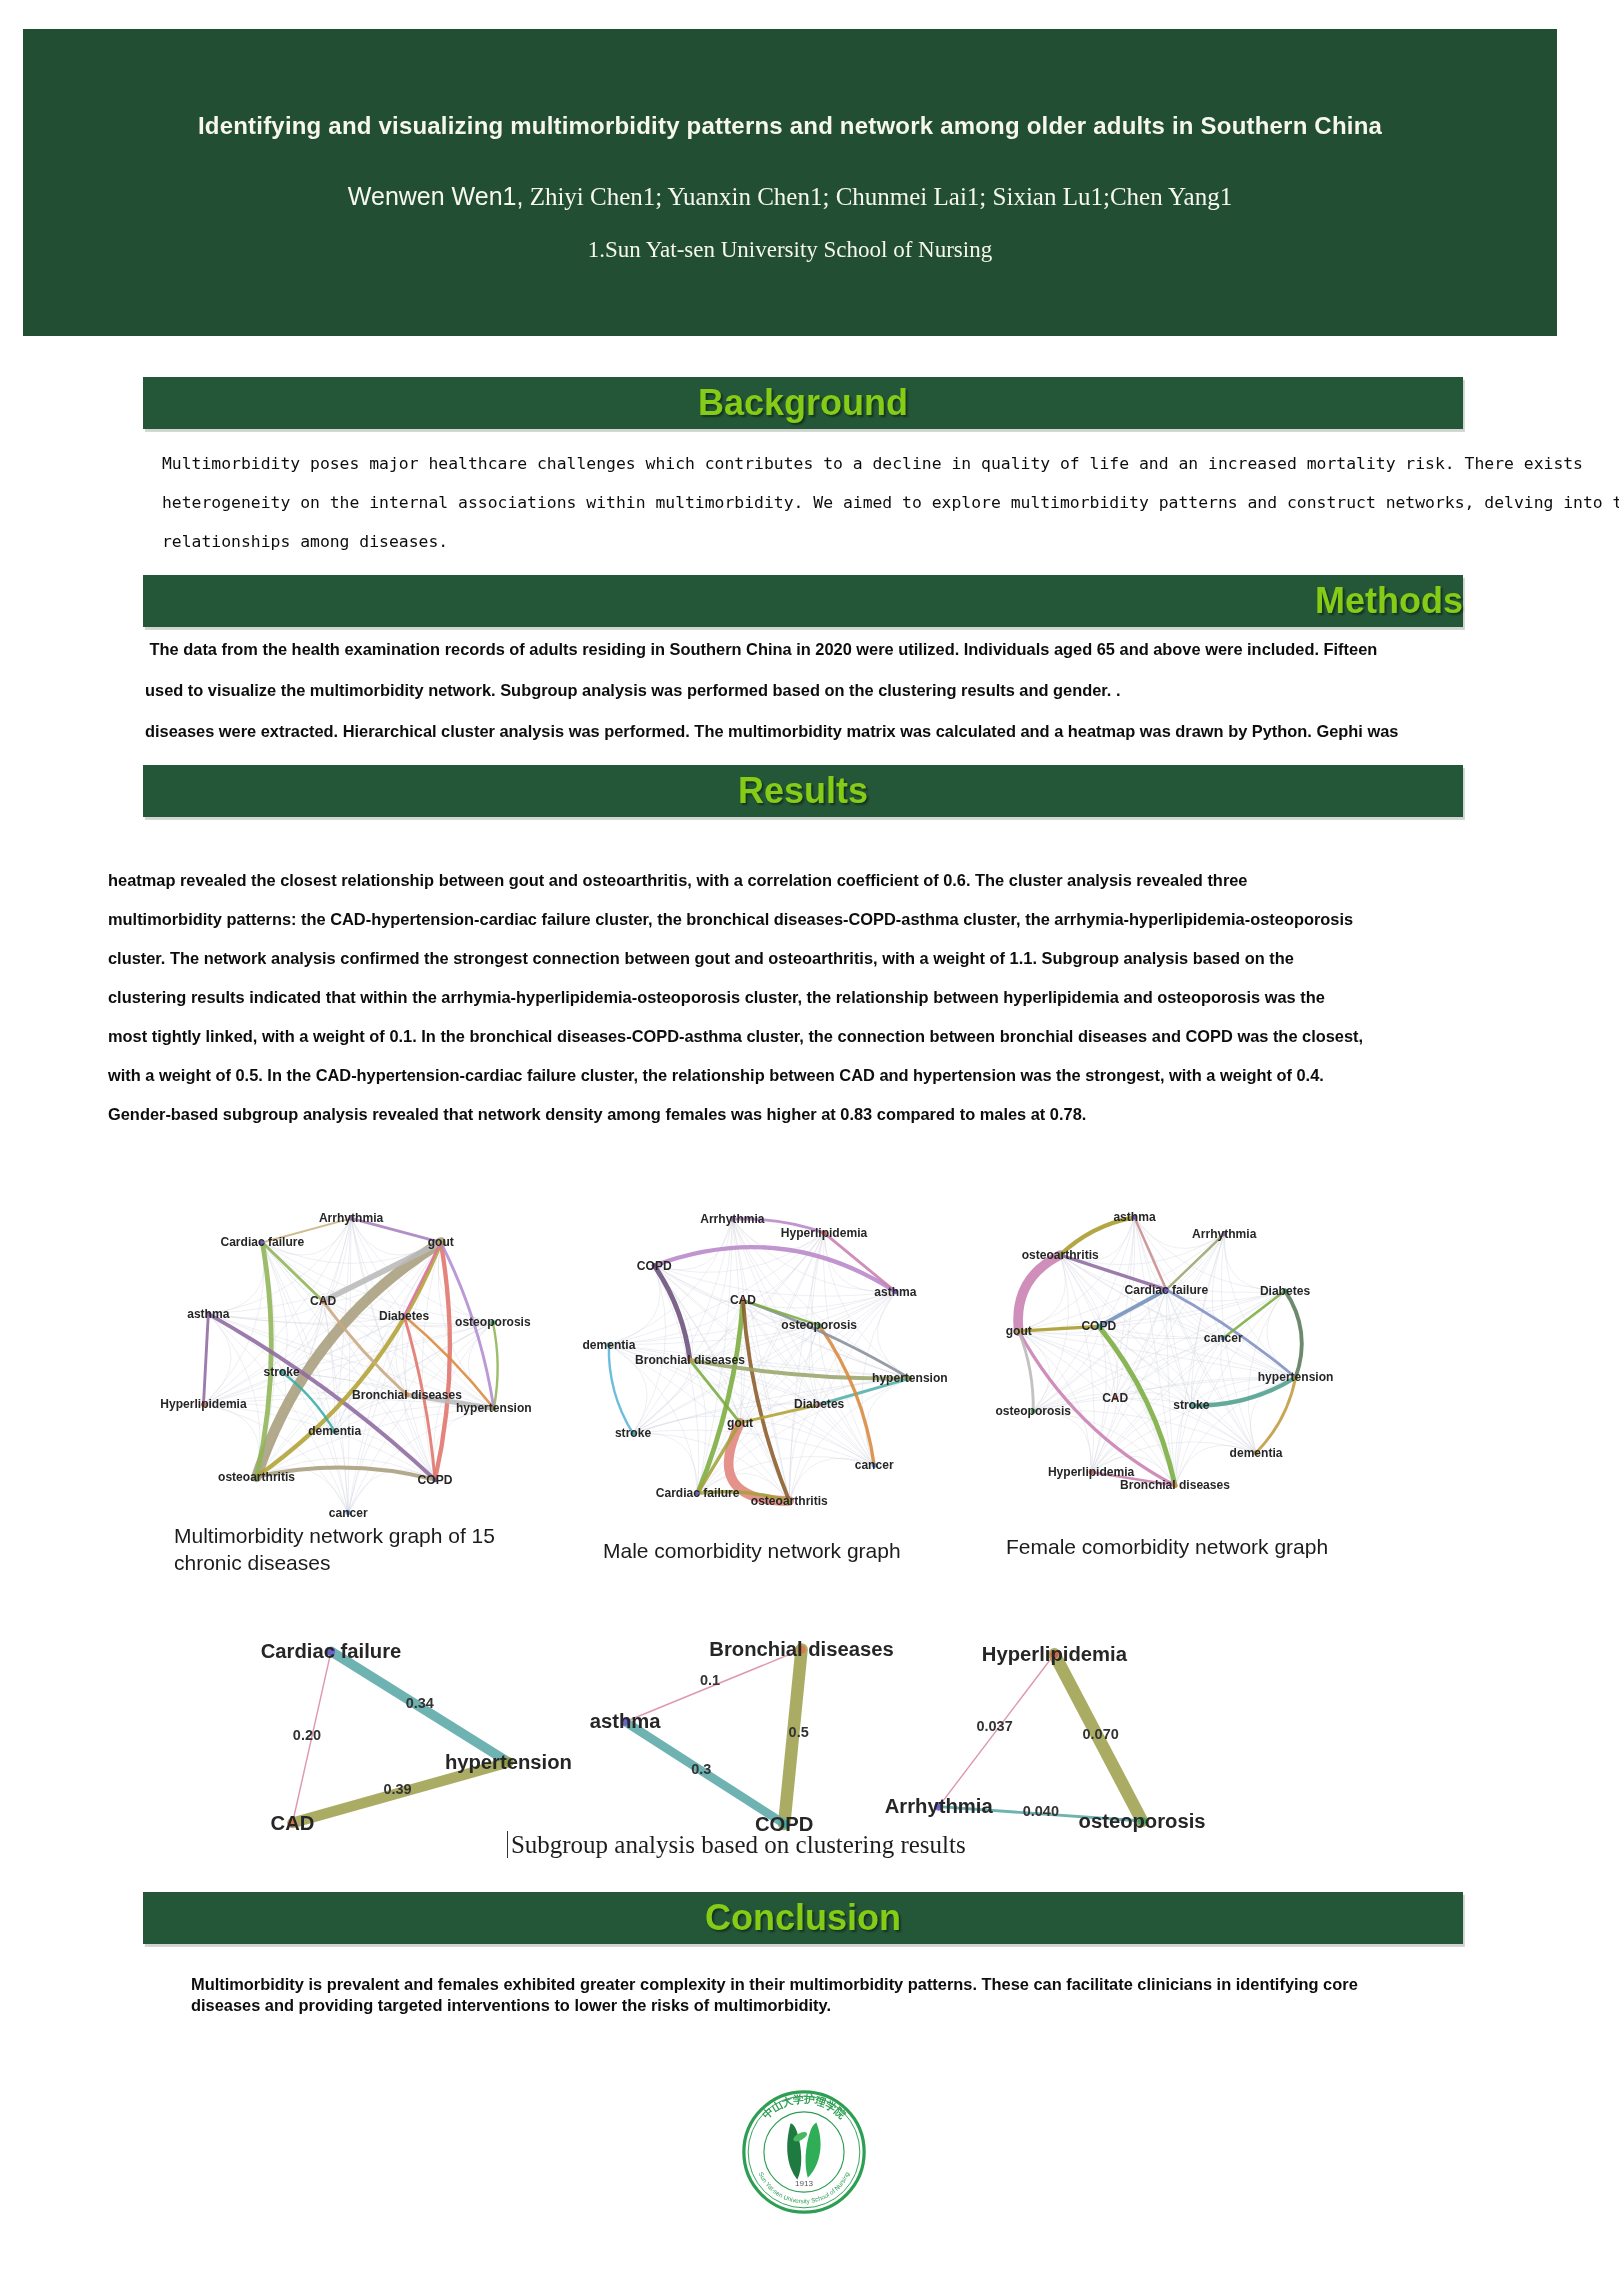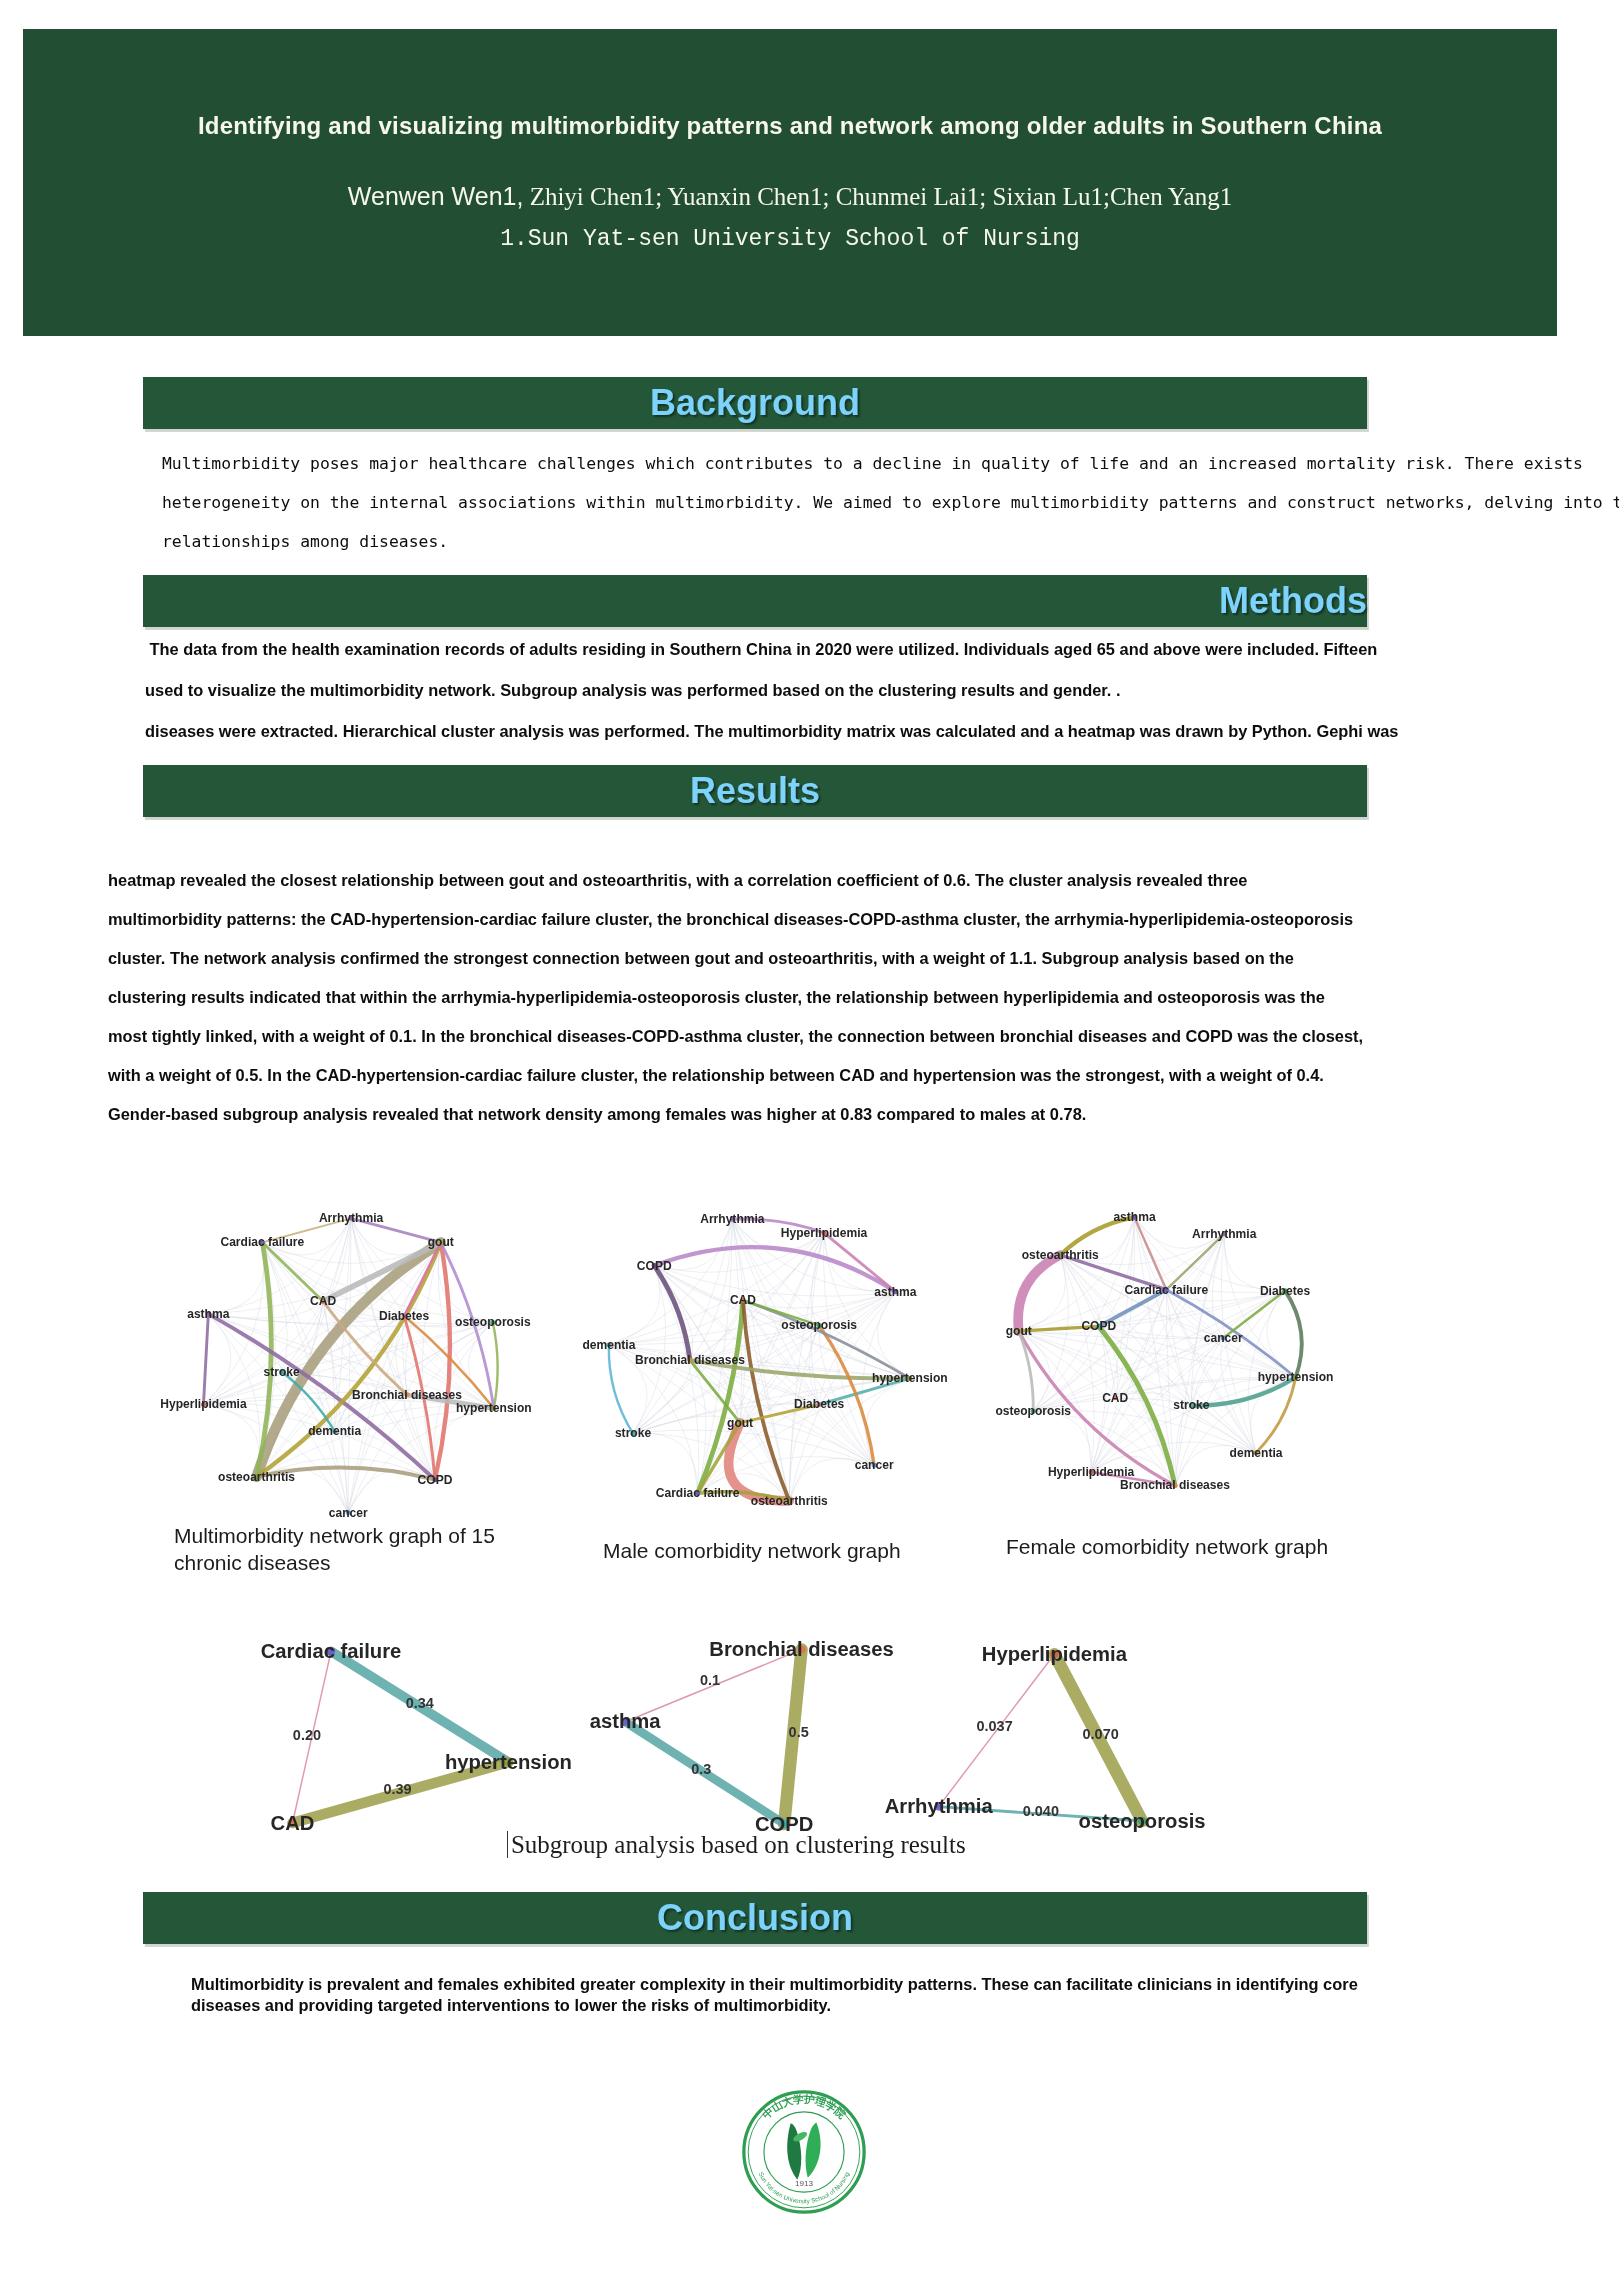--- a/index.html
+++ b/index.html
@@ -4,22 +4,22 @@
 <style>
   html,body{margin:0;padding:0;background:#e8e8e8;}
   .page{position:relative;width:1619px;height:2289px;background:#ffffff;margin:0 auto;
         font-family:"Liberation Sans",sans-serif;overflow:hidden;}
   .masthead{position:absolute;left:23px;top:29px;width:1534px;height:307px;
             background:#224f34;color:#f7f7ee;text-align:center;}
   .masthead h1{margin:0;padding:83px 39px 0 39px;font-size:24px;font-weight:bold;letter-spacing:0.2px;}
   .authors{margin-top:42px;font-size:25px;}
   .authors .lead{font-family:"Liberation Sans",sans-serif;}
   .authors .rest{font-family:"Liberation Serif",serif;}
-  .affiliation{margin-top:15px;font-size:23px;font-family:Liberation Mono, monospace;}
-  .banner{position:absolute;left:143px;width:1224px;height:52px;background:#245638;color:#7dd3fc;
+  .affiliation{margin-top:26px;font-size:23px;font-family:Liberation Serif, serif;}
+  .banner{position:absolute;left:143px;width:1320px;height:52px;background:#245638;color:#84cc16;
           font-size:36px;font-weight:bold;text-align:center;line-height:52px;
           text-shadow:1.9px 1.9px 1.9px rgba(0,0,0,.4);box-shadow:1.9px 2.9px 0 rgba(150,160,150,.45);}
   .bodytext{position:absolute;color:#0d0d0d;}
   .bodytext .line{white-space:pre;}
   .mono{font-family:"DejaVu Sans Mono",monospace;font-size:16.4px;line-height:39px;}
   .sansb{font-weight:bold;font-size:16.4px;}
   .lh40{line-height:39px;} .lh42{line-height:41px;} .lh22{line-height:21px;}
   .net{position:absolute;}
   .caption{position:absolute;font-size:21px;color:#1c1c1c;line-height:27px;}
   .caption-serif{position:absolute;font-family:"Liberation Serif",serif;font-size:25px;color:#1d1d1d;}

